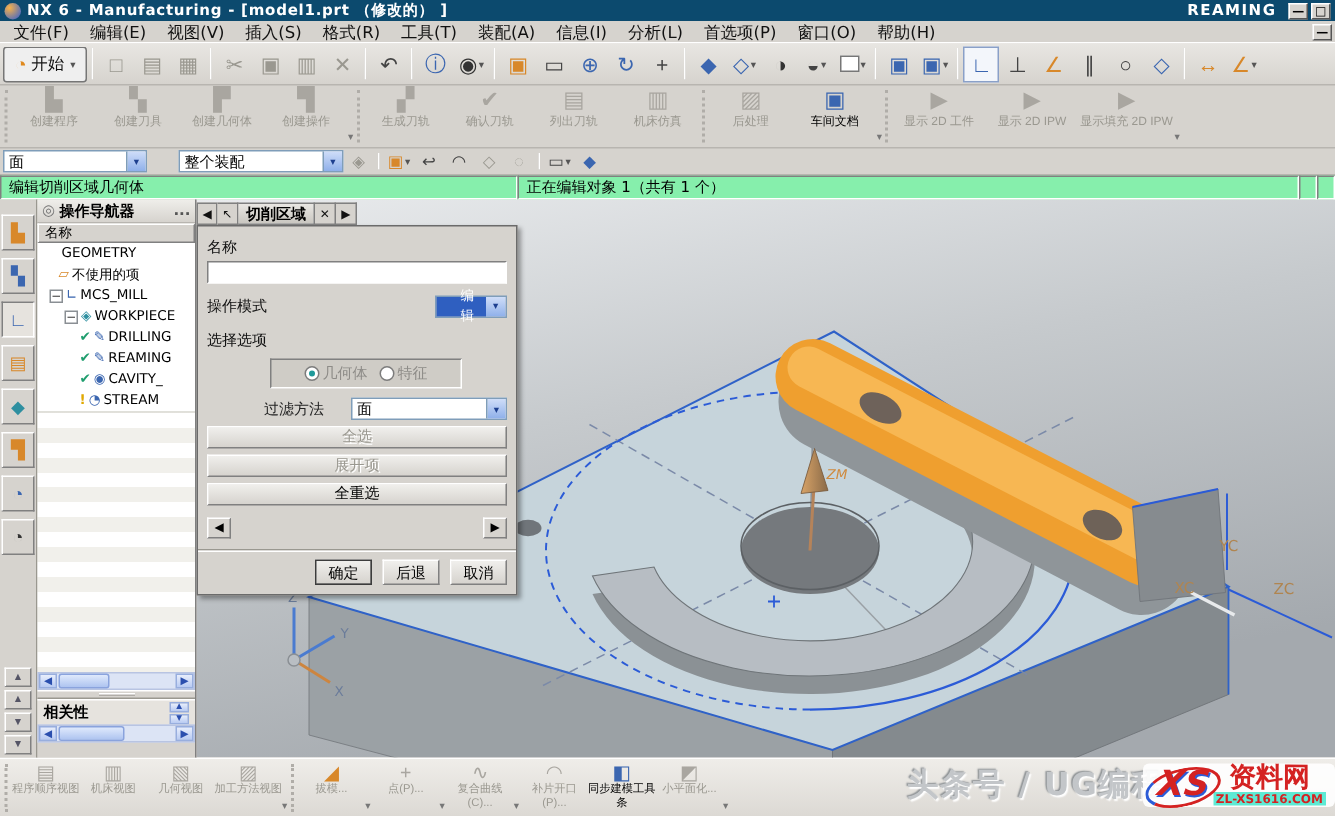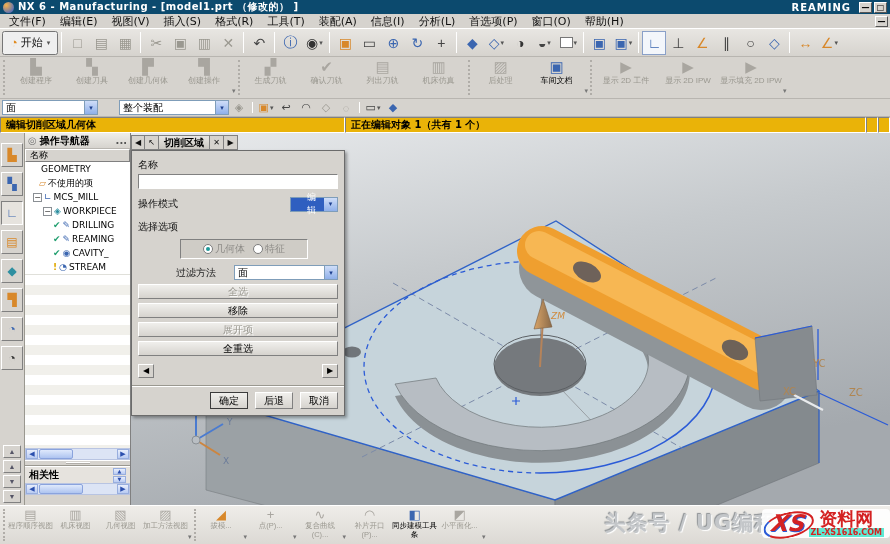--- a/index.html
+++ b/index.html
@@ -39,21 +39,21 @@
   .bigbtn.en .ic { color:#3b66b0; }
   .grip { width:4px; align-self:stretch; margin:2px 1px; border-left:2px dotted #b0ada8; }
   .ofl { font-size:7px; color:#777; align-self:flex-end; margin:0 1px 2px 0; }
 
   .tb3 { height:18px; display:flex; align-items:center; padding:0 2px; border-bottom:1px solid #b8b5b0; }
   .combo { height:15px; background:#fff; border:1px solid #7f9db9; display:flex; align-items:center; font-size:10px; padding-left:3px; }
   .combo .arr { margin-left:auto; width:13px; height:13px; background:linear-gradient(#cfddf8,#8fb0ea); border-left:1px solid #7f9db9; color:#1d3f8f; font-size:7px; display:flex; align-items:center; justify-content:center; }
   .tb3 .tbtn { height:16px; min-width:20px; font-size:11px; }
 
   .promptbar { height:16px; display:flex; }
-  .pcell { border:1px solid; border-color:#808080 #fff #fff #808080; background:#eab308; font-size:10px; font-weight:bold; display:flex; align-items:center; padding:0 5px; white-space:nowrap; overflow:hidden; }
+  .pcell { border:1px solid; border-color:#808080 #fff #fff #808080; background:#86efac; font-size:10px; font-weight:normal; display:flex; align-items:center; padding:0 5px; white-space:nowrap; overflow:hidden; }
 
   
   .main { height:372px; display:flex; position:relative; }
 
   .resbar { width:25px; background:#d6d3ce; border-right:1px solid #9a9890; display:flex; flex-direction:column; align-items:center; padding-top:10px; }
   .resbtn { width:22px; height:24px; margin-bottom:5px; border:1px solid; border-color:#fff #808080 #808080 #fff; background:#d6d3ce; font-size:12px; display:flex; align-items:center; justify-content:center; }
   .resbtn.active { border-color:#808080 #fff #fff #808080; background:#e6e3de; }
   .resbar .stretch { flex:1; }
   .minibtn { width:18px; height:13px; margin-bottom:2px; border:1px solid; border-color:#fff #808080 #808080 #fff; background:#d6d3ce; font-size:7px; color:#556; display:flex; align-items:center; justify-content:center; }
 
@@ -585,21 +585,20 @@
           </span>
       </div>
       <div class="filterrow">
         <span class="flbl">过滤方法</span>
         <span class="filtercombo">
           <span>面</span>
           <span class="arr">▾</span>
         </span>
       </div>
       <button class="dbtn dis">全选</button>
-      <button class="dbtn">移除</button>
       <button class="dbtn dis">展开项</button>
       <button class="dbtn">全重选</button>
       <div class="arrowsrow">
         <button class="navarr">◀</button>
         <button class="navarr">▶</button>
       </div>
       <hr class="dlghr">
       <div class="okrow">
         <button class="okbtn def">确定</button>
         <button class="okbtn">后退</button>

